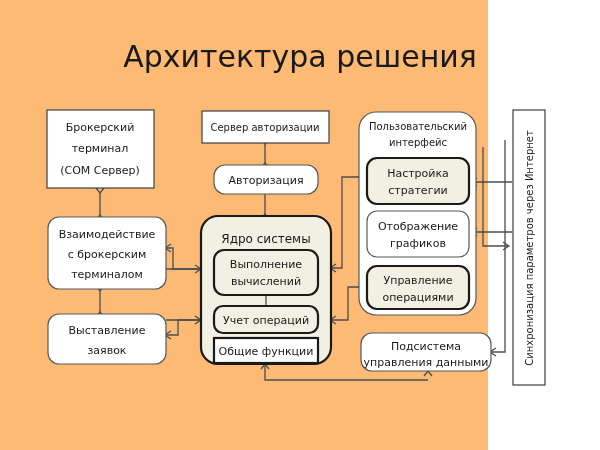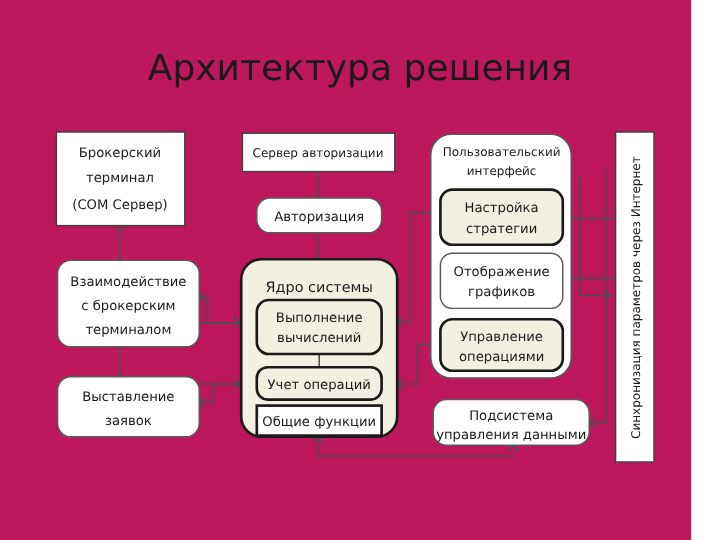--- a/index.html
+++ b/index.html
@@ -8,23 +8,23 @@
     background: #ffffff;
   }
   body {
     width: 600px;
     height: 450px;
     overflow: hidden;
     font-family: "DejaVu Sans", "Liberation Sans", sans-serif;
   }
   #root {
     position: relative;
-    width: 576px;
+    width: 488px;
     height: 450px;
-    background: #be185d;
+    background: #fdba74;
   }
   #diagram {
     position: absolute;
     left: 0;
     top: 0;
     width: 600px;
     height: 450px;
   }
   .title-text {
     font-size: 30px;

